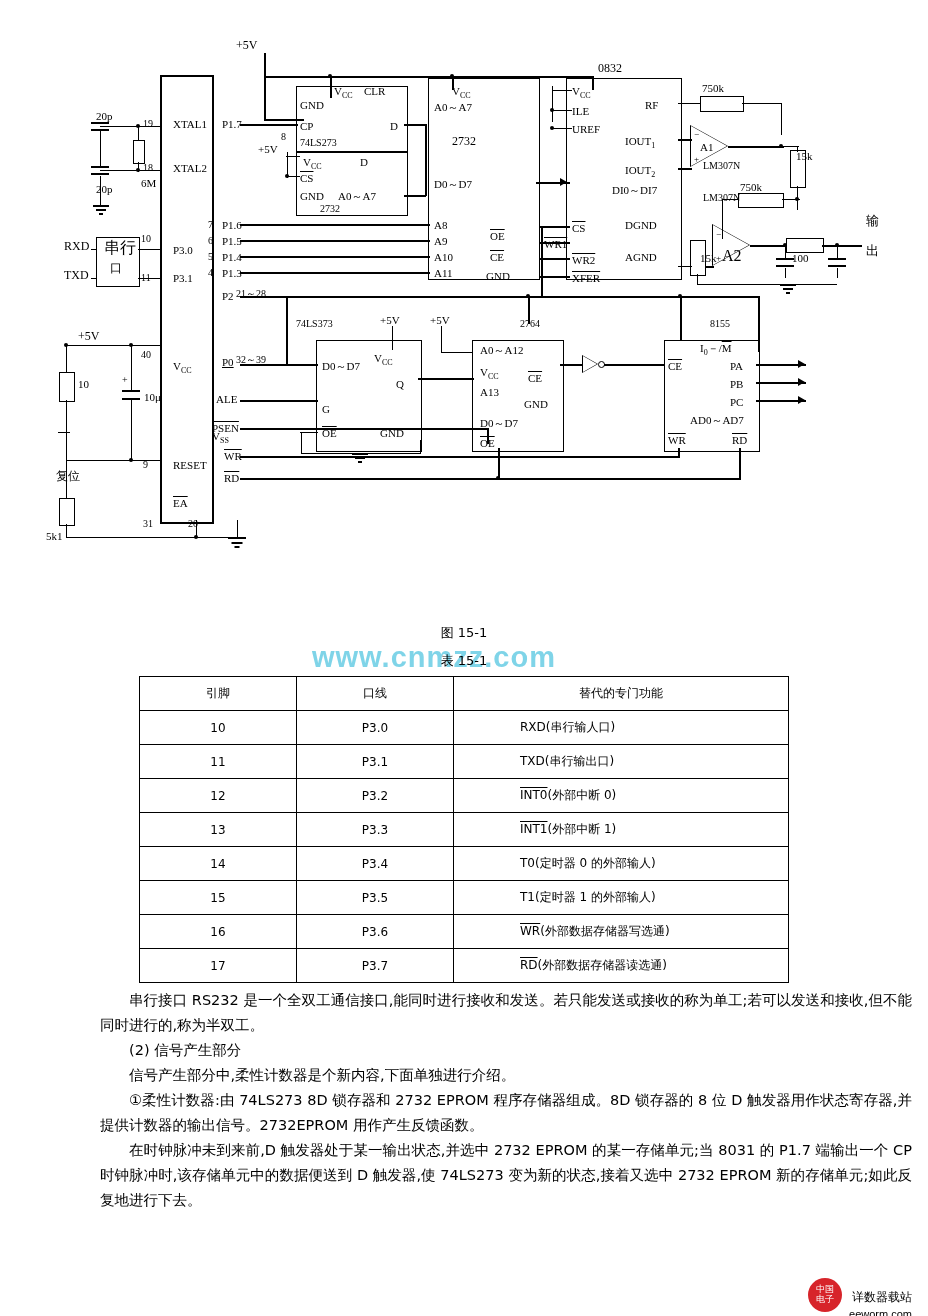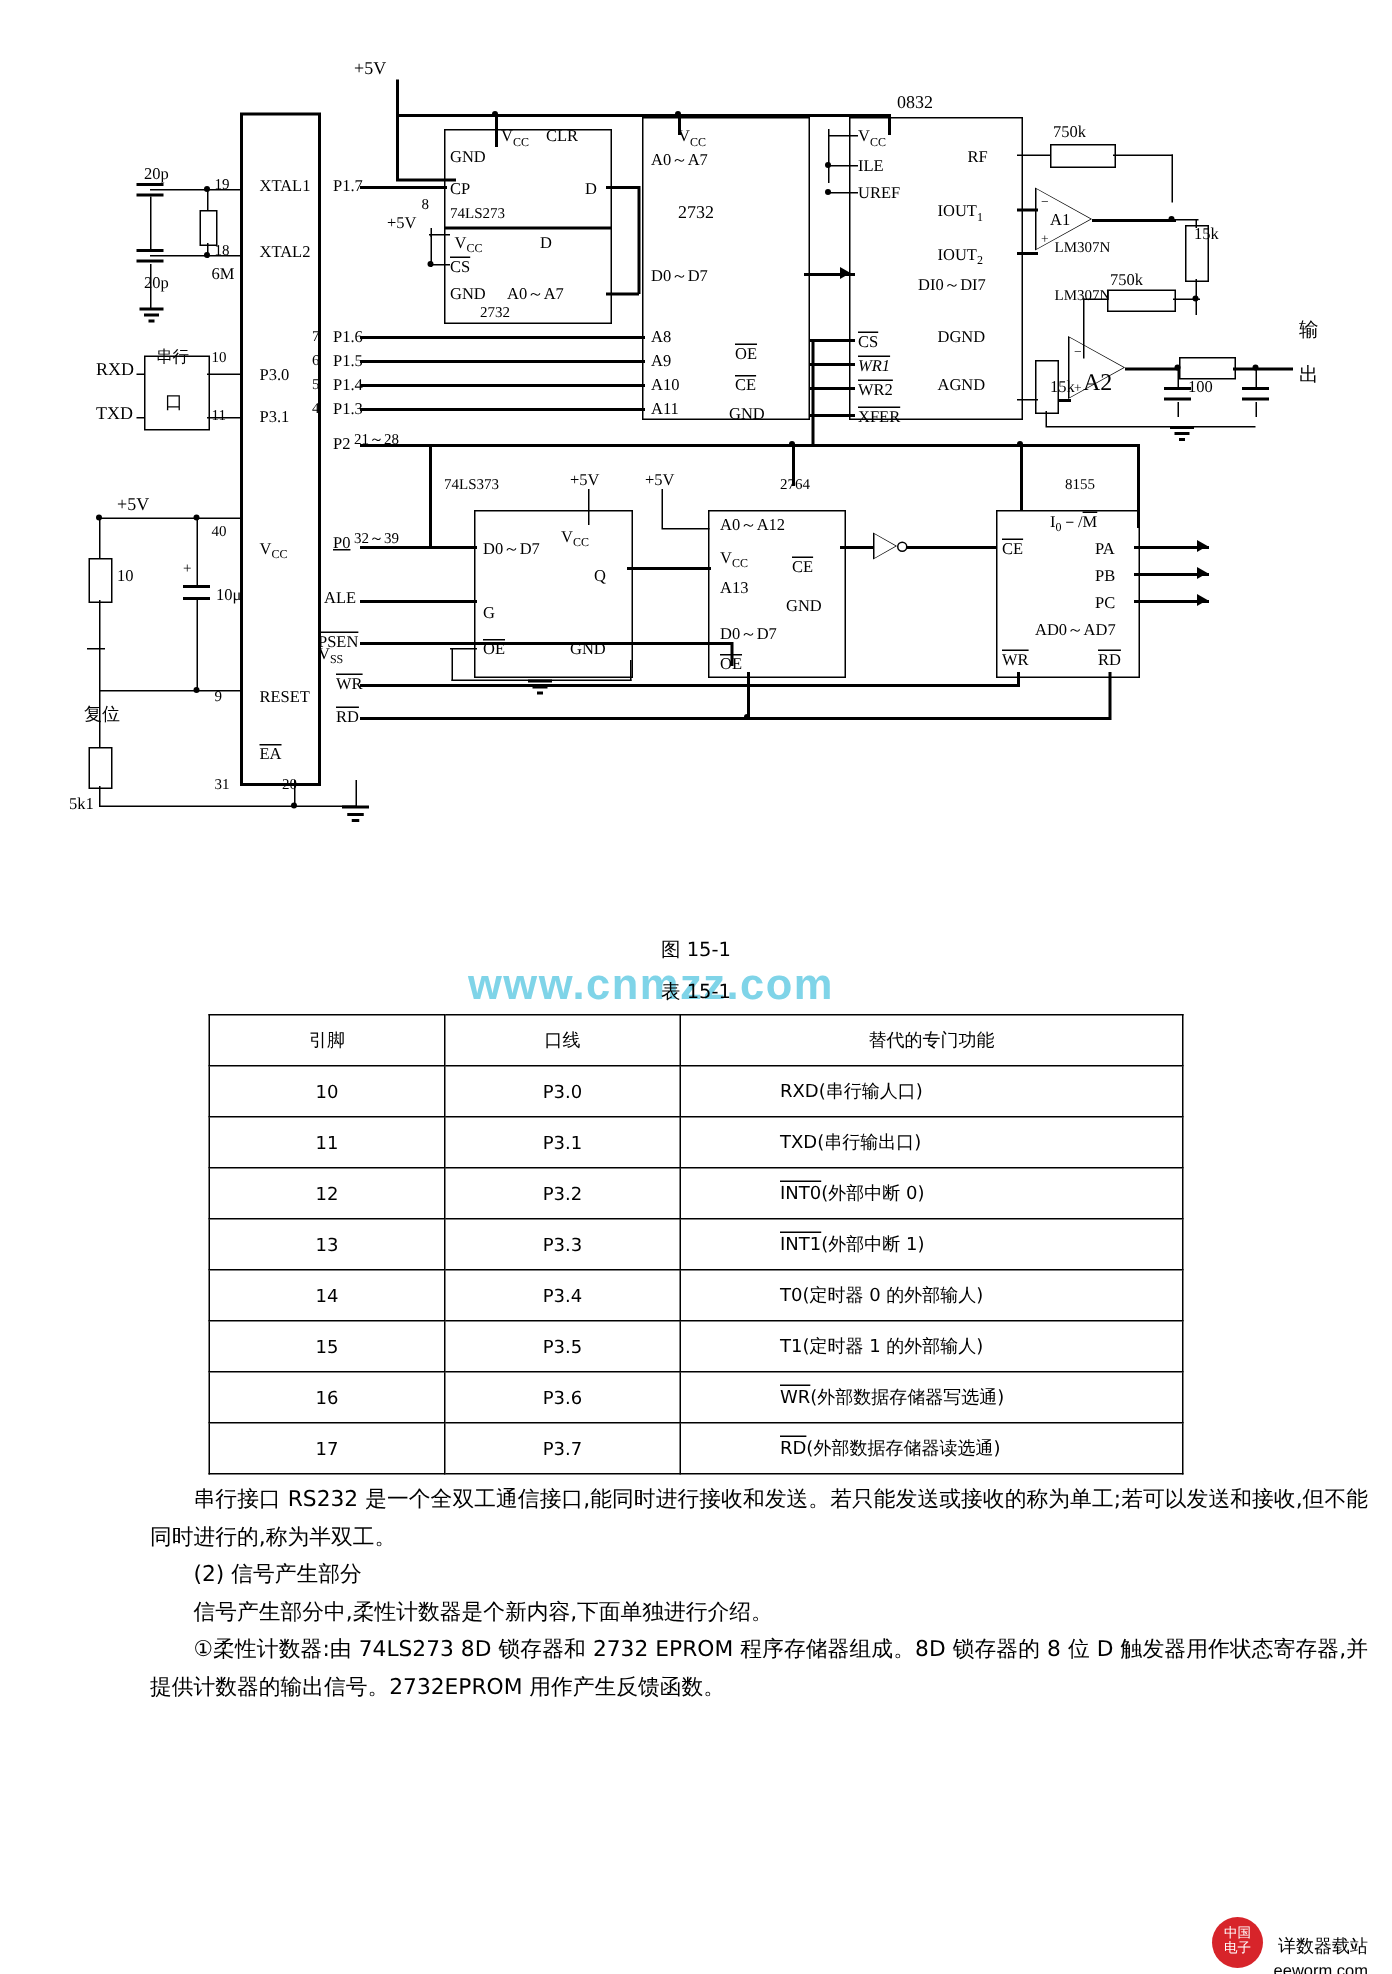--- a/index.html
+++ b/index.html
@@ -138,21 +138,21 @@
     <div class="lbl" style="left:96px;top:183px;">20p</div>
     <div class="ln v" style="left:100px;top:131px;height:36px;"></div>
     <div class="ln v" style="left:100px;top:176px;height:30px;"></div>
     <div class="gnd" style="left:93px;top:205px;width:16px;height:10px;">
       <i style="top:0;width:16px;height:2px;"></i>
         <i style="top:4px;width:10px;height:2px;"></i>
         <i style="top:8px;width:4px;height:2px;"></i>
     </div>
 
     <div class="box" style="left:96px;top:237px;width:42px;height:48px;"></div>
-    <div class="lbl cn" style="left:104px;top:232px;font-size:11px;">串行</div>
+    <div class="lbl cn" style="left:104px;top:242px;font-size:16px;">串行</div>
     <div class="lbl cn" style="left:110px;top:262px;font-size:12px;">口</div>
     <div class="ln h" style="left:138px;top:249px;width:22px;"></div>
     <div class="ln h" style="left:138px;top:278px;width:22px;"></div>
     <div class="ln h" style="left:66px;top:249px;width:30px;"></div>
     <div class="ln h" style="left:66px;top:278px;width:30px;"></div>
     <div class="lbl" style="left:62px;top:240px;font-size:12px;background:#fff;padding:0 2px;">RXD</div>
     <div class="lbl" style="left:62px;top:269px;font-size:12px;background:#fff;padding:0 2px;">TXD</div>
 
     <div class="lbl" style="left:78px;top:330px;font-size:12px;">+5V</div>
     <div class="ln h" style="left:66px;top:345px;width:94px;"></div>
@@ -242,21 +242,21 @@
     <div class="box" style="left:566px;top:78px;width:114px;height:200px;"></div>
     <div class="lbl" style="left:598px;top:62px;font-size:12px;">0832</div>
     <div class="lbl" style="left:572px;top:85px;">V<span class="sub">CC</span></div>
     <div class="lbl" style="left:572px;top:105px;">ILE</div>
     <div class="lbl" style="left:572px;top:123px;">UREF</div>
     <div class="lbl" style="left:645px;top:99px;">RF</div>
     <div class="lbl" style="left:625px;top:135px;">IOUT<span class="sub">1</span></div>
     <div class="lbl" style="left:625px;top:164px;">IOUT<span class="sub">2</span></div>
     <div class="lbl" style="left:612px;top:184px;">DI0～DI7</div>
     <div class="lbl" style="left:572px;top:222px;"><span class="ovl">CS</span></div>
-    <div class="lbl" style="left:572px;top:238px;font-style:italic;"><span class="ovl">WR1</span></div>
+    <div class="lbl" style="left:544px;top:238px;"><span class="ovl">WR1</span></div>
     <div class="lbl" style="left:572px;top:254px;text-align:center;"><span class="ovl">WR2</span></div>
     <div class="lbl" style="left:572px;top:272px;"><span class="ovl">XFER</span></div>
     <div class="lbl" style="left:625px;top:219px;">DGND</div>
     <div class="lbl" style="left:625px;top:251px;">AGND</div>
 
     <div class="ln v" style="left:552px;top:86px;height:36px;"></div>
     <div class="ln h" style="left:552px;top:90px;width:20px;"></div>
     <div class="ln h" style="left:552px;top:110px;width:20px;"></div>
     <div class="ln h" style="left:552px;top:128px;width:20px;"></div>
     <div class="dot" style="left:550px;top:108px;"></div>
@@ -478,18 +478,19 @@
       <td class="c3"><span class="ovl">RD</span><span>(外部数据存储器读选通)</span></td>
     </tr>
   </tbody>
     </table>
 
   <div class="txt" style="top:988px;margin-left:40px;">
     <p>串行接口 RS232 是一个全双工通信接口,能同时进行接收和发送。若只能发送或接收的称为单工;若可以发送和接收,但不能同时进行的,称为半双工。</p>
     <p>(2) 信号产生部分</p>
     <p>信号产生部分中,柔性计数器是个新内容,下面单独进行介绍。</p>
     <p>①柔性计数器:由 74LS273 8D 锁存器和 2732 EPROM 程序存储器组成。8D 锁存器的 8 位 D 触发器用作状态寄存器,并提供计数器的输出信号。2732EPROM 用作产生反馈函数。</p>
+    <p>在时钟脉冲未到来前,D 触发器处于某一输出状态,并选中 2732 EPROM 的某一存储单元;当 8031 的 P1.7 端输出一个 CP 时钟脉冲时,该存储单元中的数据便送到 D 触发器,使 74LS273 变为新的状态,接着又选中 2732 EPROM 新的存储单元;如此反复地进行下去。</p>
   </div>
 
   <div class="seal">中国<br>电子</div>
   <div class="footer-cn">详数器载站</div>
   <div class="footer-en" style="bottom:-4px;right:16px;">eeworm.com</div>
 </div>
 
 </body></html>

